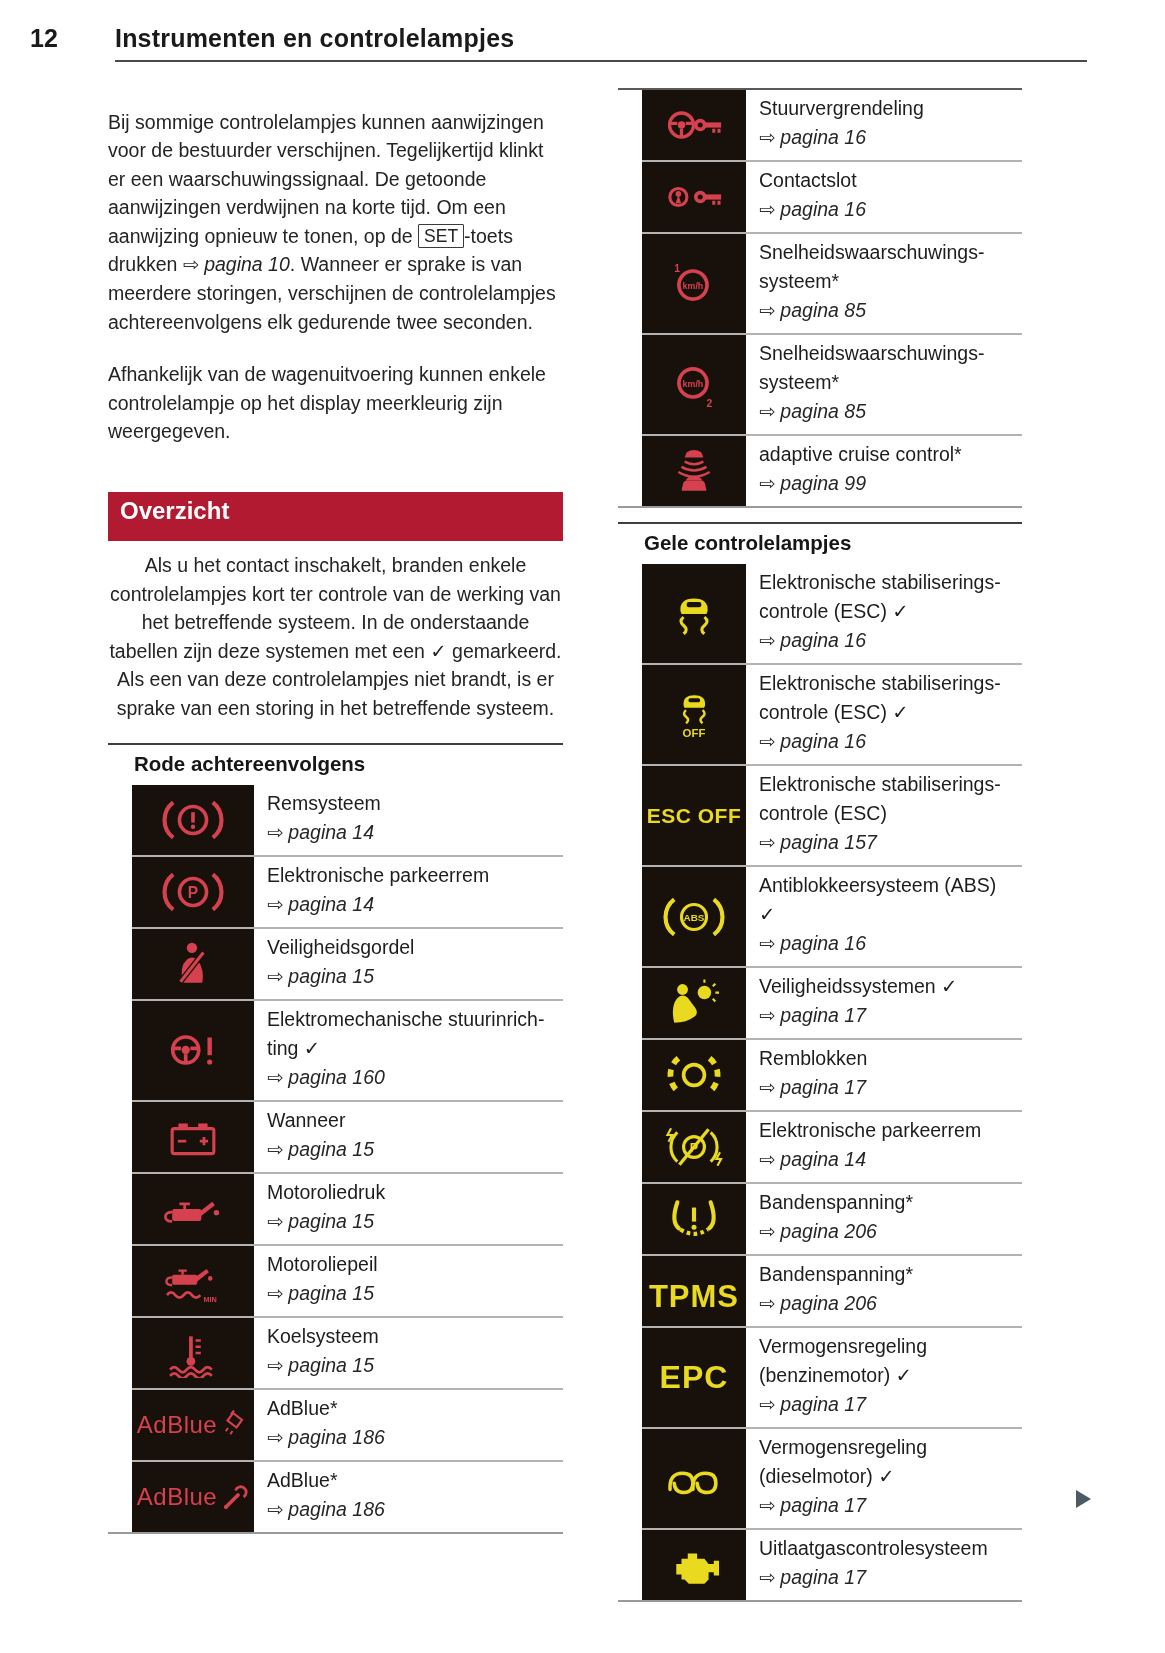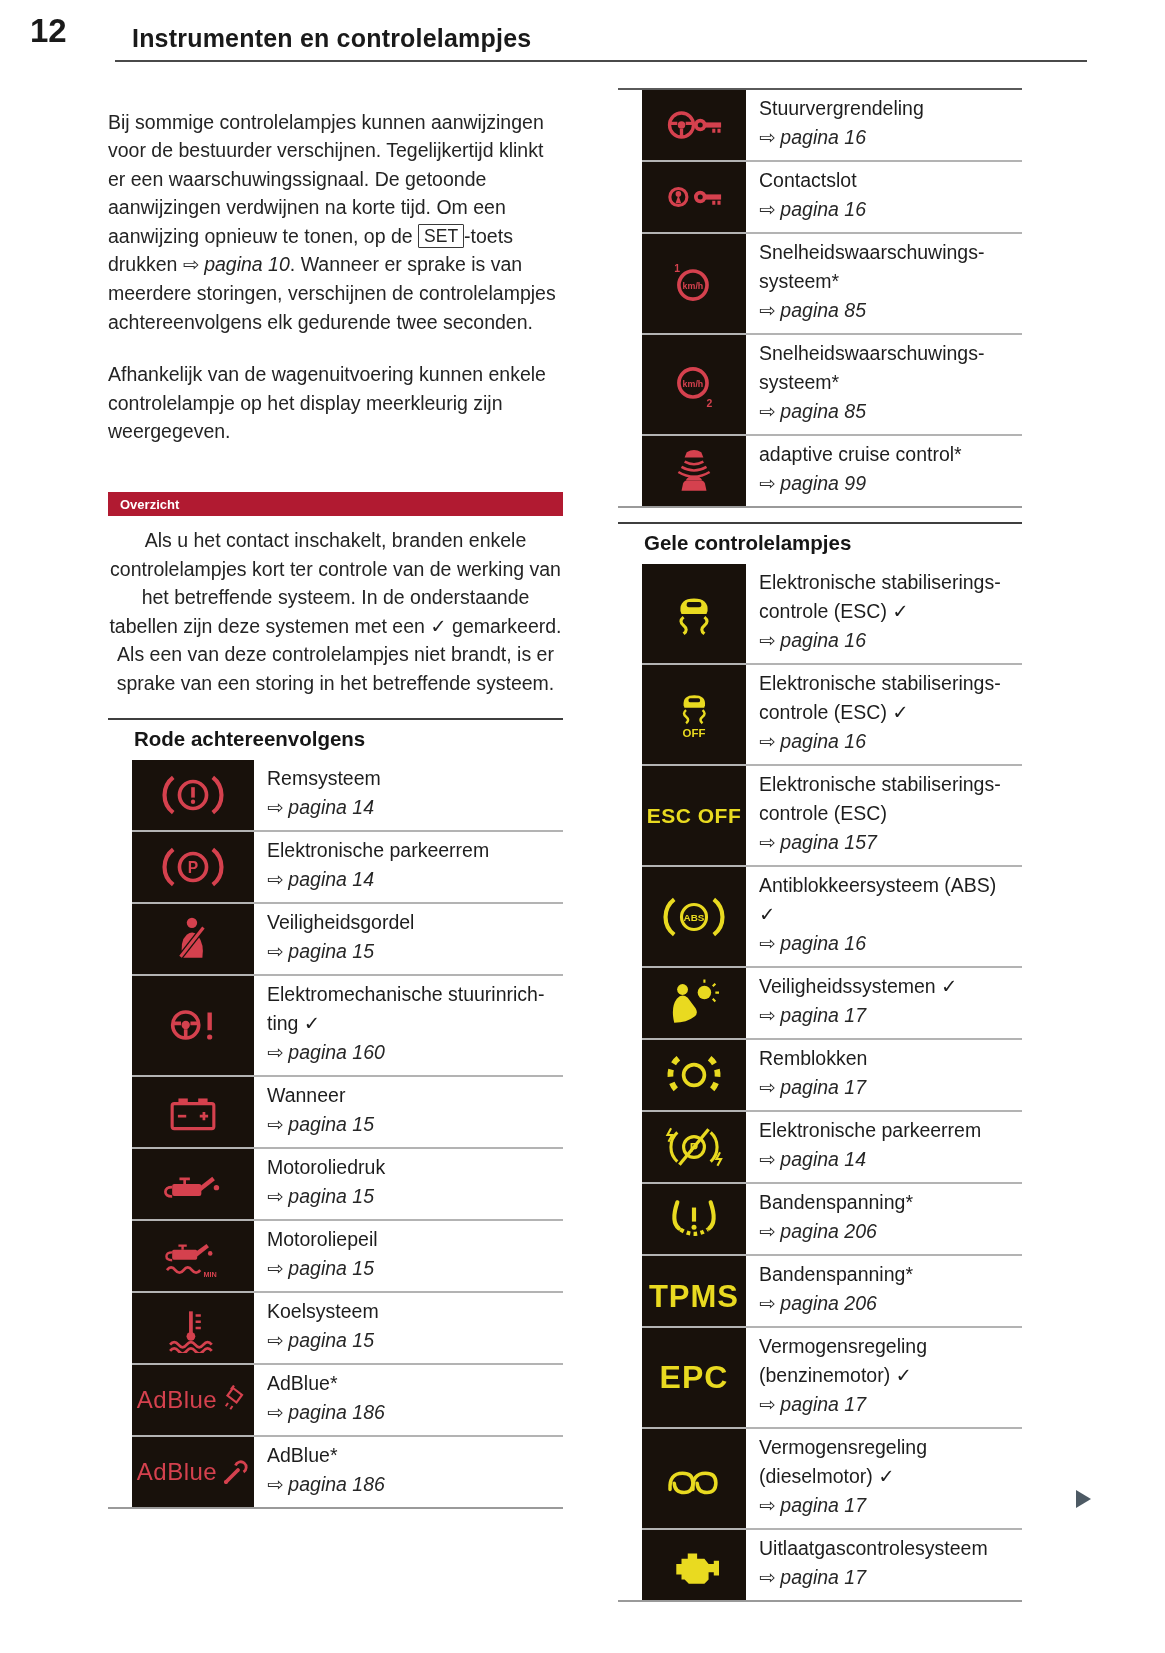--- a/index.html
+++ b/index.html
@@ -1,31 +1,31 @@
 <!DOCTYPE html>
 <html lang="nl"><head>
 <meta charset="utf-8">
 <style>
   html,body{margin:0;padding:0;}
   body{
     width:1165px;height:1653px;position:relative;background:#ffffff;
     font-family:"Liberation Sans","DejaVu Sans",sans-serif;color:#212121;
     -webkit-font-smoothing:antialiased;overflow:hidden;
   }
-  .page-number{position:absolute;left:30px;top:12px;font-size:33px;font-weight:bold;color:#1a1a1a;}
-  .page-title{position:absolute;left:132px;top:24px;font-size:25px;font-weight:bold;color:#1a1a1a;letter-spacing:.2px;}
+  .page-number{position:absolute;left:30px;top:24px;font-size:25px;font-weight:bold;color:#1a1a1a;}
+  .page-title{position:absolute;left:115px;top:24px;font-size:25px;font-weight:bold;color:#1a1a1a;letter-spacing:.2px;}
   .header-rule{position:absolute;left:115px;top:60px;width:972px;height:2px;background:#4a4a4a;}
   .col-left{position:absolute;left:108px;top:88px;width:455px;}
   .col-right{position:absolute;left:618px;top:88px;width:404px;}
   .para{font-size:19.5px;line-height:28.6px;color:#242424;text-align:left;}
   .para + .para{margin-top:24px;}
   .set-key{display:inline-block;border:1.5px solid #3a3a3a;padding:0 5px;line-height:22px;font-size:17.5px;border-radius:1px;position:relative;top:-1px;text-align:right;}
   .ref-arrow{font-style:normal;margin-right:5px;color:#2e2e2e;}
   .ref-text{font-style:italic;}
-  .overview-bar{margin-top:46px;background:var(--accent-red,#b11a31);color:#ffffff;font-weight:bold;font-size:13px;padding:5px 12px 4px 12px;}
+  .overview-bar{margin-top:46px;background:var(--accent-red,#b11a31);color:#ffffff;font-weight:bold;font-size:24px;padding:5px 12px 16px 12px;}
   .para-after-bar{margin-top:10px;text-align:center;}
   .lamp-table{margin-top:20px;border-top:2px solid #3f3f3f;border-bottom:2px solid #9a9a9a;padding-left:24px;}
   .lamp-table.cont{margin-top:0;border-top:2px solid #5a5a5a;}
   .lamp-table.yellow-block{margin-top:14px;}
   .lamp-table-title{font-size:20.5px;font-weight:bold;color:#161616;padding:7px 2px 9px 2px;}
   .lamp-row{display:flex;align-items:stretch;min-height:66px;}
   .lamp-row + .lamp-row{border-top:2px solid #b3b3b3;}
   .lamp-cell{background:var(--cell-bg,#18110b);display:flex;align-items:center;justify-content:center;flex:none;}
   .col-left .lamp-cell{width:122px;}
   .col-right .lamp-cell{width:104px;}

